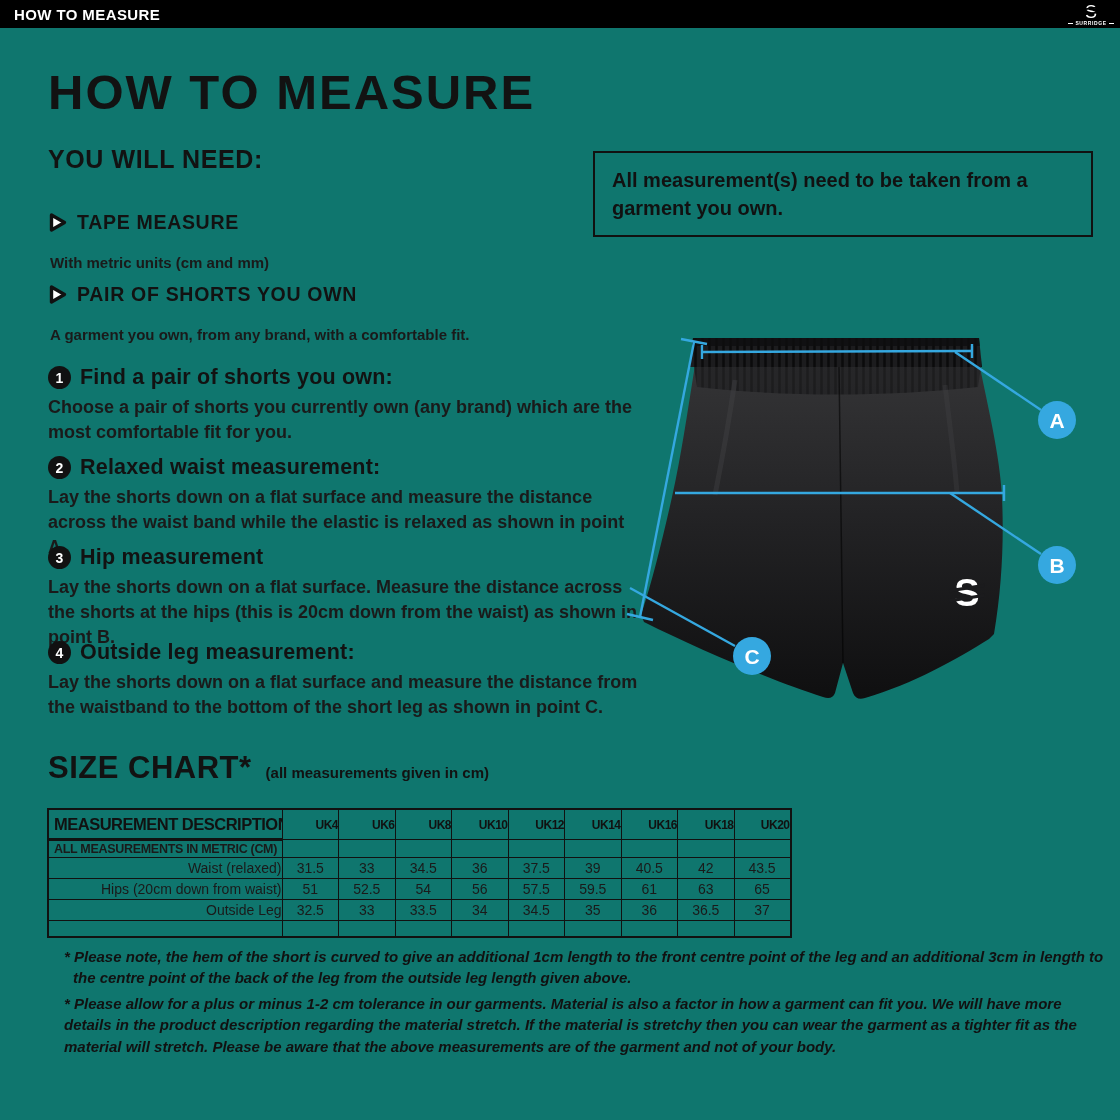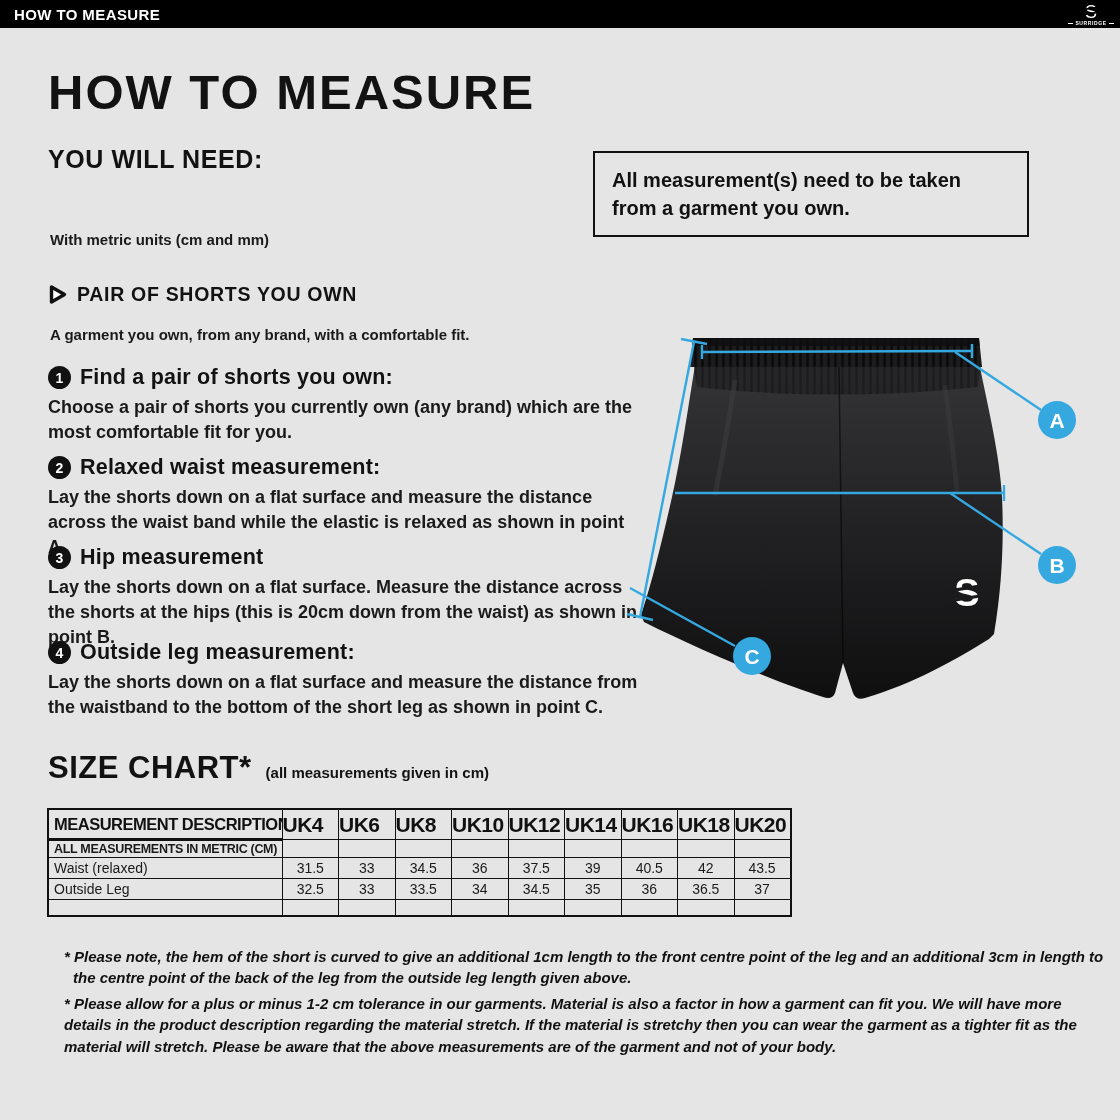--- a/index.html
+++ b/index.html
@@ -1,16 +1,16 @@
 <!DOCTYPE html>
 <html><head>
 <meta charset="utf-8">
 <style>
   html,body{margin:0;padding:0;background:#fff;}
-  .page{position:relative;width:1120px;height:1120px;background:#e5e5e5;overflow:hidden;
+  .page{position:relative;width:1120px;height:1120px;background:#0f766e;overflow:hidden;
         font-family:"Liberation Sans",sans-serif;color:#1a1a1a;}
 
   
   .topbar{position:absolute;left:0;top:0;width:1120px;height:28px;background:#000;
           display:flex;align-items:center;justify-content:space-between;}
   .topbar-title{color:#fff;font-size:15px;font-weight:800;letter-spacing:.4px;padding-left:14px;}
   .brand{width:46px;margin-right:6px;display:flex;flex-direction:column;align-items:center;}
   .brand-text-row{display:flex;align-items:center;gap:2px;margin-top:-1px;}
   .brand-text-row .rule{display:block;width:5px;height:1px;background:#fff;}
   .brand-text{color:#fff;font-size:5px;font-weight:700;letter-spacing:.6px;}
@@ -19,21 +19,21 @@
   .h1{position:absolute;left:48px;top:64px;font-size:49px;font-weight:800;letter-spacing:2px;color:#121212;white-space:nowrap;}
   .h2{position:absolute;left:48px;top:145px;font-size:25px;font-weight:800;letter-spacing:.6px;color:#121212;white-space:nowrap;}
 
   
   .need-item{position:absolute;left:48px;}
   .need-head{display:flex;align-items:center;gap:9px;}
   .need-label{font-size:19.5px;font-weight:800;letter-spacing:.7px;color:#121212;white-space:nowrap;}
   .need-desc{margin:20px 0 0 2px;font-size:15px;font-weight:700;white-space:nowrap;}
 
   
-  .note-box{position:absolute;left:593px;top:151px;width:436px;height:86px;border:2.5px solid #111;
+  .note-box{position:absolute;left:593px;top:151px;width:500px;height:86px;border:2.5px solid #111;
             box-sizing:border-box;padding:13px 17px;}
   .note-box p{margin:0;font-size:20px;font-weight:700;line-height:1.4;color:#111;}
 
   
   .step{position:absolute;left:48px;width:600px;}
   .step-head{display:flex;align-items:center;gap:9px;}
   .step-num{width:23px;height:23px;border-radius:50%;background:#111;color:#fff;flex:0 0 auto;
             display:flex;align-items:center;justify-content:center;font-size:14px;font-weight:700;}
   .step-title{font-size:21.5px;font-weight:800;letter-spacing:.2px;color:#121212;white-space:nowrap;}
   .step-desc{margin:5px 0 0 0;width:594px;font-size:18px;font-weight:700;line-height:1.4;color:#1a1a1a;}
@@ -43,27 +43,27 @@
   .figure svg text{font-family:"Liberation Sans",sans-serif;font-weight:bold;}
 
   
   .size-chart-heading{position:absolute;left:48px;top:750px;display:flex;align-items:baseline;gap:14px;}
   .sc-title{font-size:31px;font-weight:800;letter-spacing:.5px;color:#121212;}
   .sc-subtitle{font-size:15px;font-weight:700;color:#121212;}
 
   table.size-chart{position:absolute;left:47px;top:808px;width:743px;border-collapse:collapse;
                    table-layout:fixed;border:2px solid #111;}
   table.size-chart th,table.size-chart td{border:1.5px solid #111;overflow:hidden;white-space:nowrap;padding:0;}
-  th.hdr{height:28px;font-size:21px;font-weight:700;letter-spacing:-.5px;text-align:left;color:#111;}
+  th.hdr{height:28px;font-size:12px;font-weight:700;letter-spacing:-.5px;text-align:right;color:#111;}
   th.hdr.label-cell{text-align:left;padding-left:5px;font-size:16.5px;border-bottom:3px solid #111;}
   th.hdr{border-bottom:3px solid #111;}
   td.metric{height:16px;font-size:12.5px;font-weight:700;letter-spacing:-.3px;margin-top:32px;}
   td.metric.label-cell{padding-left:5px;}
   td.data{height:20px;font-size:14px;font-weight:400;text-align:center;}
-  td.data.label-cell{text-align:left;padding-left:5px;}
+  td.data.label-cell{text-align:right;padding-left:5px;}
   td.empty{height:15px;}
 
   
   .footnote{position:absolute;left:48px;width:1038px;margin:16px;font-size:15px;font-style:italic;
             font-weight:700;line-height:1.42;color:#111;}
   .fn1{top:930px;padding-left:9px;text-indent:-9px;}
   .fn2{top:977px;}
 </style>
 </head>
 <body>
@@ -83,20 +83,26 @@
         <span class="brand-text">SURRIDGE</span>
         <i class="rule"></i>
       </div>
     </div>
   </header>
 
   <div class="h1">HOW TO MEASURE</div>
   <div class="h2">YOU WILL NEED:</div>
 
   <div class="need-item" style="top:211px">
+    <div class="need-head">
+      <svg width="20" height="21" viewBox="0 0 20 21">
+        <path d="M3.5,3 L16.5,10.5 L3.5,18 Z" fill="#fff" stroke="#111" stroke-width="3.4" stroke-linejoin="round"></path>
+      </svg>
+      <span class="need-label">TAPE MEASURE</span>
+    </div>
     <p class="need-desc">With metric units (cm and mm)</p>
   </div>
 
   <div class="need-item" style="top:283px">
     <div class="need-head">
       <svg width="20" height="21" viewBox="0 0 20 21">
         <path d="M3.5,3 L16.5,10.5 L3.5,18 Z" fill="#fff" stroke="#111" stroke-width="3.4" stroke-linejoin="round"></path>
       </svg>
       <span class="need-label">PAIR OF SHORTS YOU OWN</span>
     </div>
@@ -258,20 +264,32 @@
           <td class="data val-cell">33</td>
           <td class="data val-cell">34.5</td>
           <td class="data val-cell">36</td>
           <td class="data val-cell">37.5</td>
           <td class="data val-cell">39</td>
           <td class="data val-cell">40.5</td>
           <td class="data val-cell">42</td>
           <td class="data val-cell">43.5</td>
         </tr>
         <tr>
+          <td class="data label-cell">Hips (20cm down from waist)</td>
+          <td class="data val-cell">51</td>
+          <td class="data val-cell">52.5</td>
+          <td class="data val-cell">54</td>
+          <td class="data val-cell">56</td>
+          <td class="data val-cell">57.5</td>
+          <td class="data val-cell">59.5</td>
+          <td class="data val-cell">61</td>
+          <td class="data val-cell">63</td>
+          <td class="data val-cell">65</td>
+        </tr>
+        <tr>
           <td class="data label-cell">Outside Leg</td>
           <td class="data val-cell">32.5</td>
           <td class="data val-cell">33</td>
           <td class="data val-cell">33.5</td>
           <td class="data val-cell">34</td>
           <td class="data val-cell">34.5</td>
           <td class="data val-cell">35</td>
           <td class="data val-cell">36</td>
           <td class="data val-cell">36.5</td>
           <td class="data val-cell">37</td>

